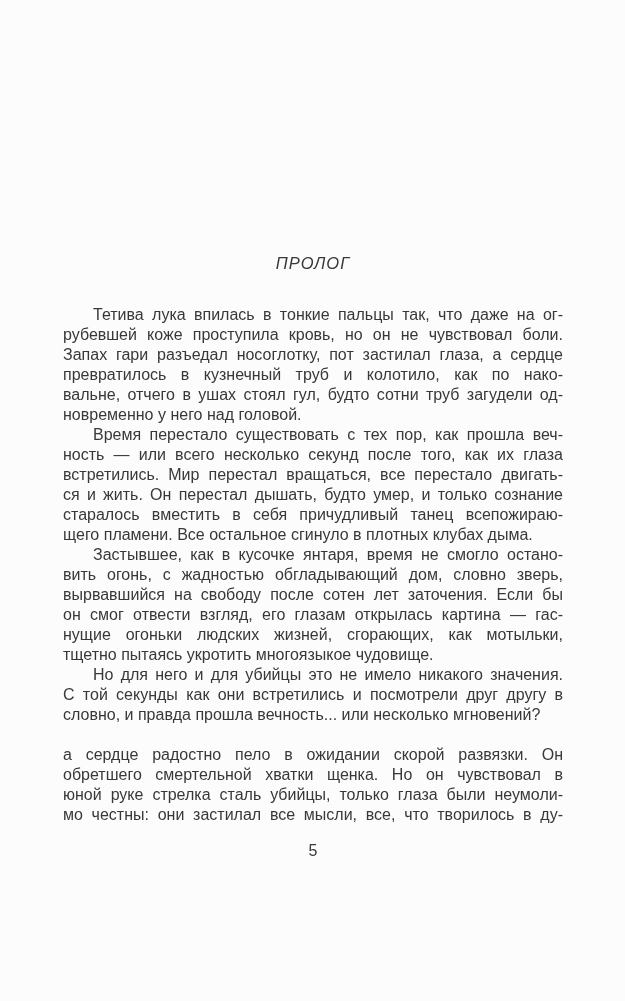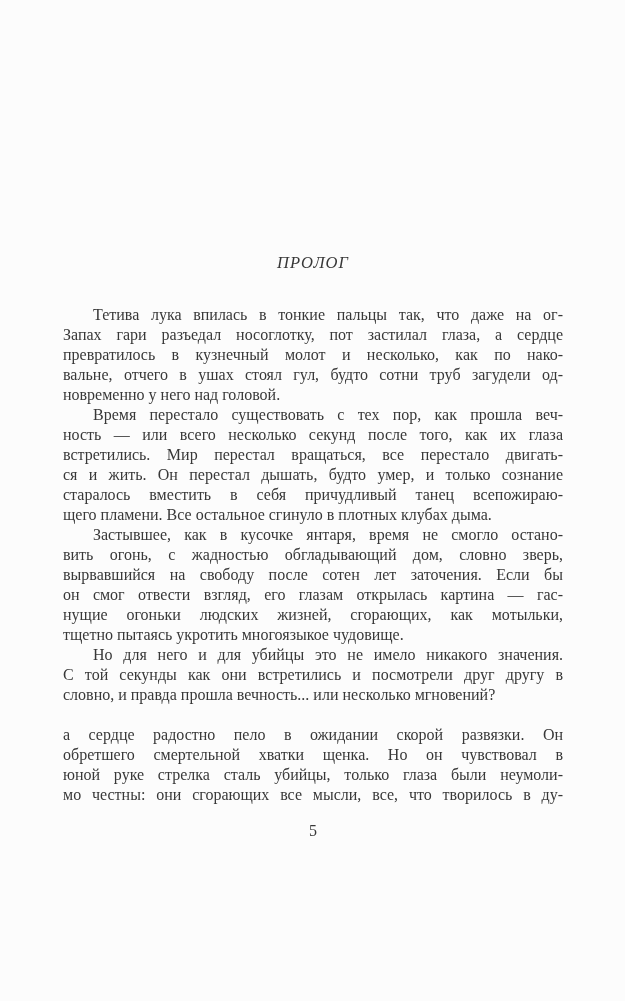--- a/index.html
+++ b/index.html
@@ -8,21 +8,21 @@
     background: #f4f4f4;
   }
   .page {
     position: relative;
     width: 625px;
     height: 1001px;
     margin: 0 auto;
     background: #fcfcfc;
     box-sizing: border-box;
     padding: 253px 62px 0 63px;
-    font-family: Liberation Serif, serif;
+    font-family: Liberation Sans, sans-serif;
     color: #383838;
     overflow: hidden;
   }
   .chapter-title {
     text-align: center;
     font-style: italic;
     font-size: 16.5px;
     line-height: 20.5px;
     letter-spacing: 1px;
     margin: 0 0 31px 0;
@@ -56,22 +56,23 @@
 </style>
 </head>
 <body>
 
 <div class="page">
 
   <div class="chapter-title">ПРОЛОГ</div>
 
   <div class="para">
     <div class="line first">Тетива лука впилась в тонкие пальцы так, что даже на ог-</div>
+    <div class="line">рубевшей коже проступила кровь, но он не чувствовал боли.</div>
     <div class="line">Запах гари разъедал носоглотку, пот застилал глаза, а сердце</div>
-    <div class="line">превратилось в кузнечный молот и несколько, как по нако-</div>
+    <div class="line">превратилось в кузнечный труб и колотило, как по нако-</div>
     <div class="line">вальне, отчего в ушах стоял гул, будто сотни труб загудели од-</div>
     <div class="line end">новременно у него над головой.</div>
   </div>
 
   <div class="para">
     <div class="line first">Время перестало существовать с тех пор, как прошла веч-</div>
     <div class="line">ность — или всего несколько секунд после того, как их глаза</div>
     <div class="line">встретились. Мир перестал вращаться, все перестало двигать-</div>
     <div class="line">ся и жить. Он перестал дышать, будто умер, и только сознание</div>
     <div class="line">старалось вместить в себя причудливый танец всепожираю-</div>
@@ -90,18 +91,18 @@
   <div class="para">
     <div class="line first">Но для него и для убийцы это не имело никакого значения.</div>
     <div class="line">С той секунды как они встретились и посмотрели друг другу в</div>
     <div class="line end">словно, и правда прошла вечность... или несколько мгновений?</div>
   </div>
 
   <div class="para section-gap">
     <div class="line">а сердце радостно пело в ожидании скорой развязки. Он</div>
     <div class="line">обретшего смертельной хватки щенка. Но он чувствовал в</div>
     <div class="line">юной руке стрелка сталь убийцы, только глаза были неумоли-</div>
-    <div class="line">мо честны: они сгорающих все мысли, все, что творилось в ду-</div>
+    <div class="line">мо честны: они застилал все мысли, все, что творилось в ду-</div>
   </div>
 
   <div class="page-number">5</div>
 
 </div>
 
 </body></html>

